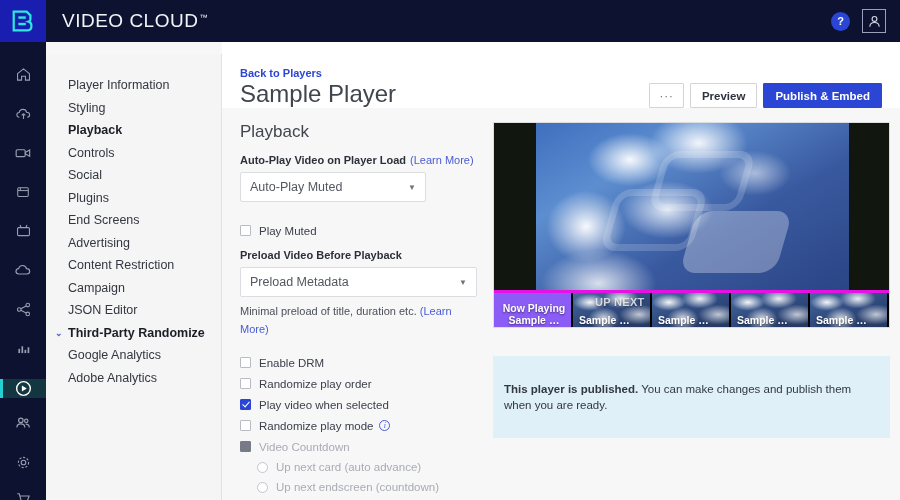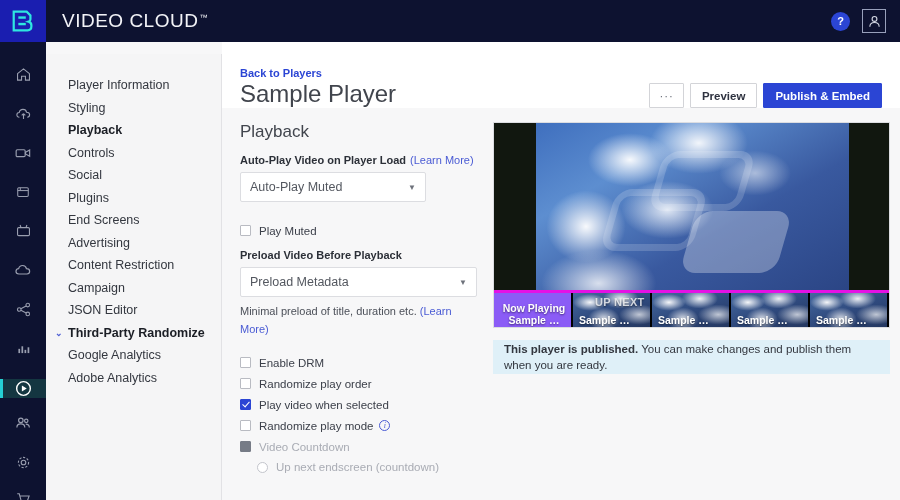--- a/index.html
+++ b/index.html
@@ -233,22 +233,22 @@
     color: #fff; font-size: 10.5px; font-weight: bold; line-height: 12px;
     text-shadow: 0 1px 2px rgba(0,0,0,.5);
   }
   .pl-kicker {
     position: absolute; left: 6px; top: 3px;
     color: #e9eaec; font-size: 11px; font-weight: bold; letter-spacing: .3px;
     opacity: .85; text-shadow: 0 1px 2px rgba(0,0,0,.55); margin-left: 16px;
   }
 
   .notice {
-    width: 397px; margin-top: 12px; background: #dff0f8;
-    padding: 1px 11px; font-size: 11.5px; color: #33373f; line-height: 16px;
+    width: 397px; margin-top: 28px; background: #dff0f8;
+    padding: 25px 11px; font-size: 11.5px; color: #33373f; line-height: 16px;
   }
   .notice b { font-weight: bold; }
 </style>
 </head>
 <body>
 
 <div id="app">
 
   <div class="topbar">
     <div class="logo-tile">
@@ -448,20 +448,24 @@
         <div class="cb-row">
           <span class="cb"></span>
           <span class="cb-label">Randomize play mode</span>
           <span class="info-i">i</span>
         </div>
         <div class="cb-row">
           <span class="cb filled"></span>
           <span class="cb-label dim">Video Countdown</span>
         </div>
 
+        <div class="radio-row">
+          <span class="rb"></span>
+          <span class="cb-label dim">Up next card (auto advance)</span>
+        </div>
         <div class="radio-row">
           <span class="rb"></span>
           <span class="cb-label dim">Up next endscreen (countdown)</span>
         </div>
       </div>
 
       <div class="col-right">
         <div class="player">
           <div class="stage">
             <div class="sky">

